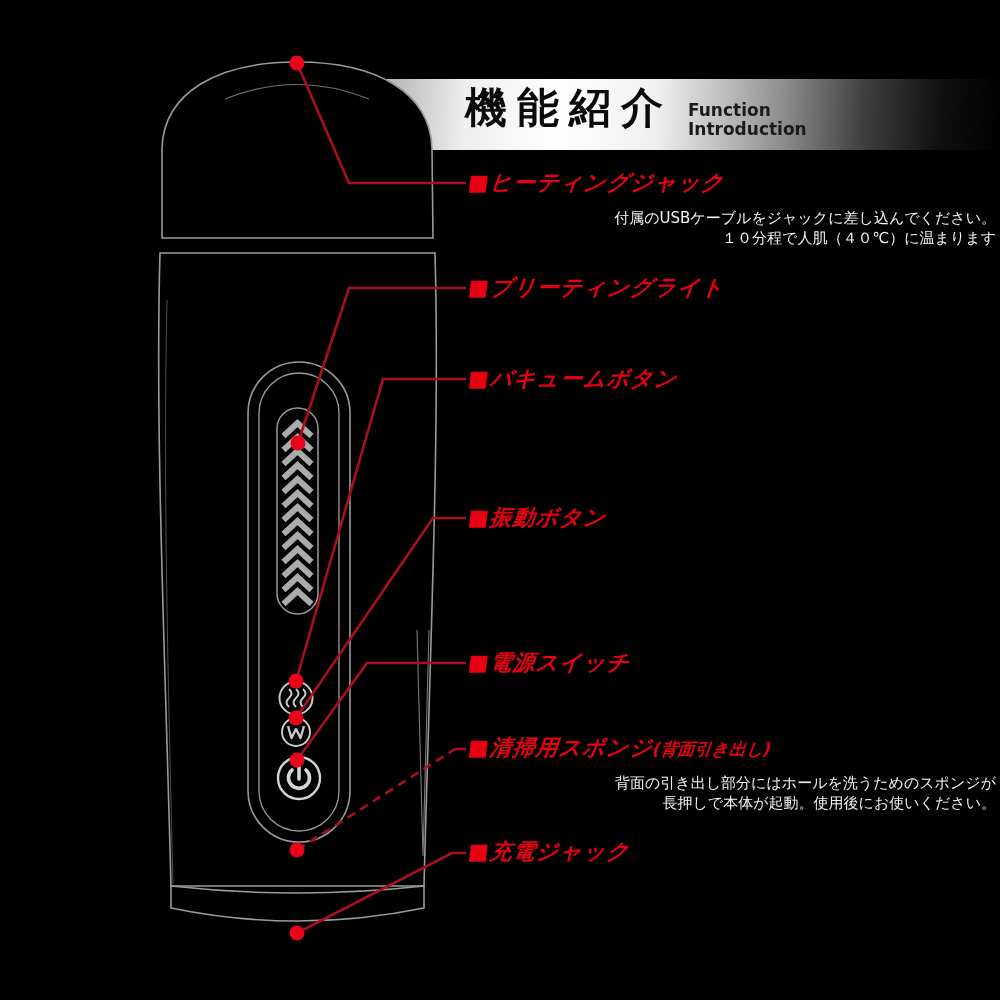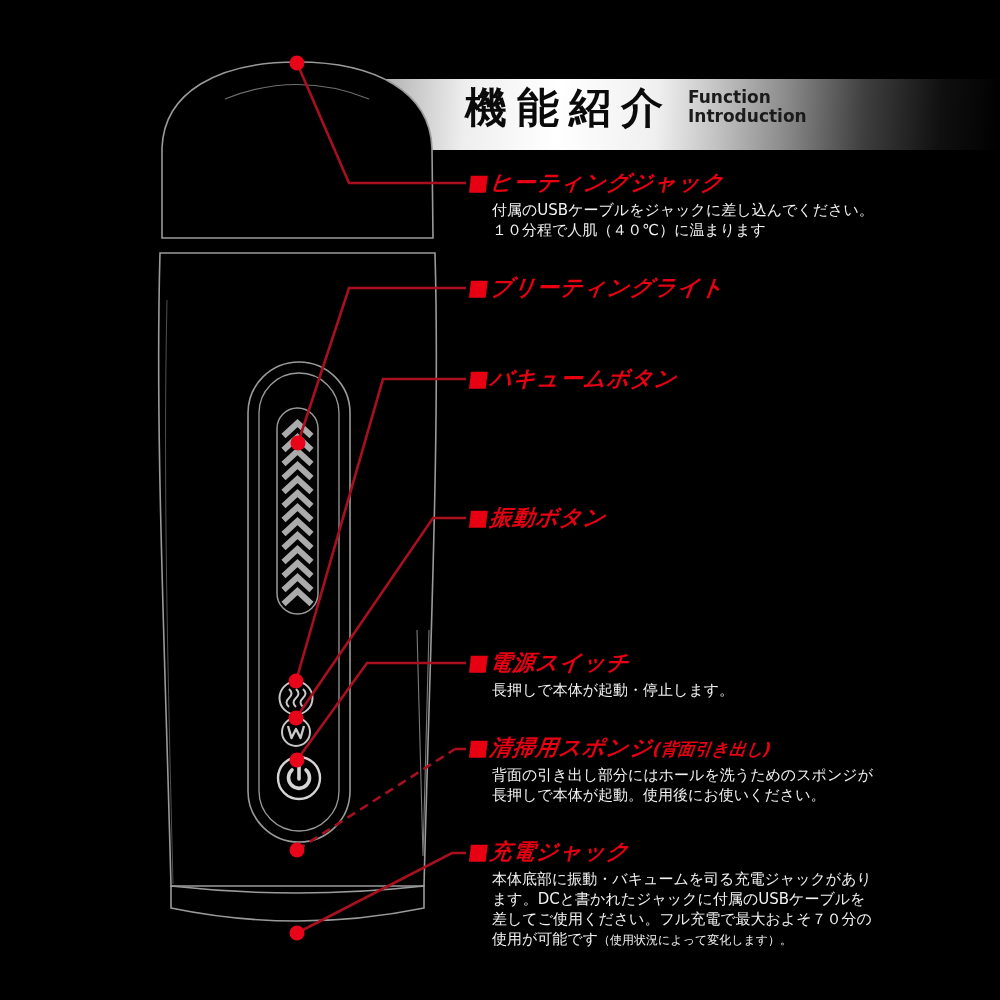--- a/index.html
+++ b/index.html
@@ -5,35 +5,35 @@
   html,body{margin:0;padding:0;background:#000;}
   #stage{position:relative;width:1000px;height:1000px;background:#000;overflow:hidden;
          font-family:"DejaVu Sans",sans-serif;}
 
   
   .banner{position:absolute;left:235px;top:79px;width:765px;height:71px;
     background:linear-gradient(93deg,#000 0%,#3a3a3a 8%,#b5b5b5 20%,#eee 30%,#fff 42%,
                #f0f0f0 55%,#c2c2c2 63%,#8a8a8a 72%,#3f3f3f 82%,#101010 92%,#000 100%);}
   .banner-title{position:absolute;left:230px;top:4px;font-size:42px;line-height:50px;
     font-weight:bold;color:#0a0a0a;letter-spacing:10px;white-space:nowrap;}
-  .banner-sub{position:absolute;left:453px;top:9px;font-size:17px;line-height:19px;
+  .banner-sub{position:absolute;left:453px;top:22px;font-size:17px;line-height:19px;
     font-weight:bold;color:#1b1b1b;white-space:nowrap;}
 
   
   svg.art{position:absolute;left:0;top:0;}
 
   
   .feature{position:absolute;left:468px;width:528px;}
   .fh{white-space:nowrap;line-height:26px;}
   .fh-text{display:inline-block;transform:skewX(-7deg);color:#e60012;font-weight:bold;
     font-style:italic;font-size:22px;letter-spacing:1px;}
   .fh-note{display:inline-block;transform:skewX(-7deg);color:#e60012;font-weight:bold;
     font-style:italic;font-size:17px;}
   .fb{color:#f2f2f2;font-size:15px;line-height:20px;white-space:pre-line;
-    padding-left:24px;margin-top:2px;}
+    padding-left:24px;margin-top:10px;text-align:right;}
   .fb .small-note{font-size:12px;}
   .f1{top:170px;} .f2{top:275px;} .f3{top:366px;} .f4{top:505px;}
   .f5{top:650px;} .f6{top:735px;} .f7{top:839px;}
 </style>
 </head>
 <body>
 
 <div id="stage">
 
   <div class="banner">
@@ -129,30 +129,25 @@
   <div class="feature f3">
     <div class="fh"><span class="fh-text">■バキュームボタン</span></div>
   </div>
 
   <div class="feature f4">
     <div class="fh"><span class="fh-text">■振動ボタン</span></div>
   </div>
 
   <div class="feature f5">
     <div class="fh"><span class="fh-text">■電源スイッチ</span></div>
-    <div class="fb">長押しで本体が起動・停止します。</div>
   </div>
 
   <div class="feature f6">
     <div class="fh"><span class="fh-text">■清掃用スポンジ</span><span class="fh-note">(背面引き出し)</span></div>
     <div class="fb">背面の引き出し部分にはホールを洗うためのスポンジが
 長押しで本体が起動。使用後にお使いください。</div>
   </div>
 
   <div class="feature f7">
     <div class="fh"><span class="fh-text">■充電ジャック</span></div>
-    <div class="fb"><span>本体底部に振動・バキュームを司る充電ジャックがあり
-ます。DCと書かれたジャックに付属のUSBケーブルを
-差してご使用ください。フル充電で最大およそ７０分の
-使用が可能です</span><span class="small-note">（使用状況によって変化します）。</span></div>
   </div>
 
 </div>
 
 </body></html>

